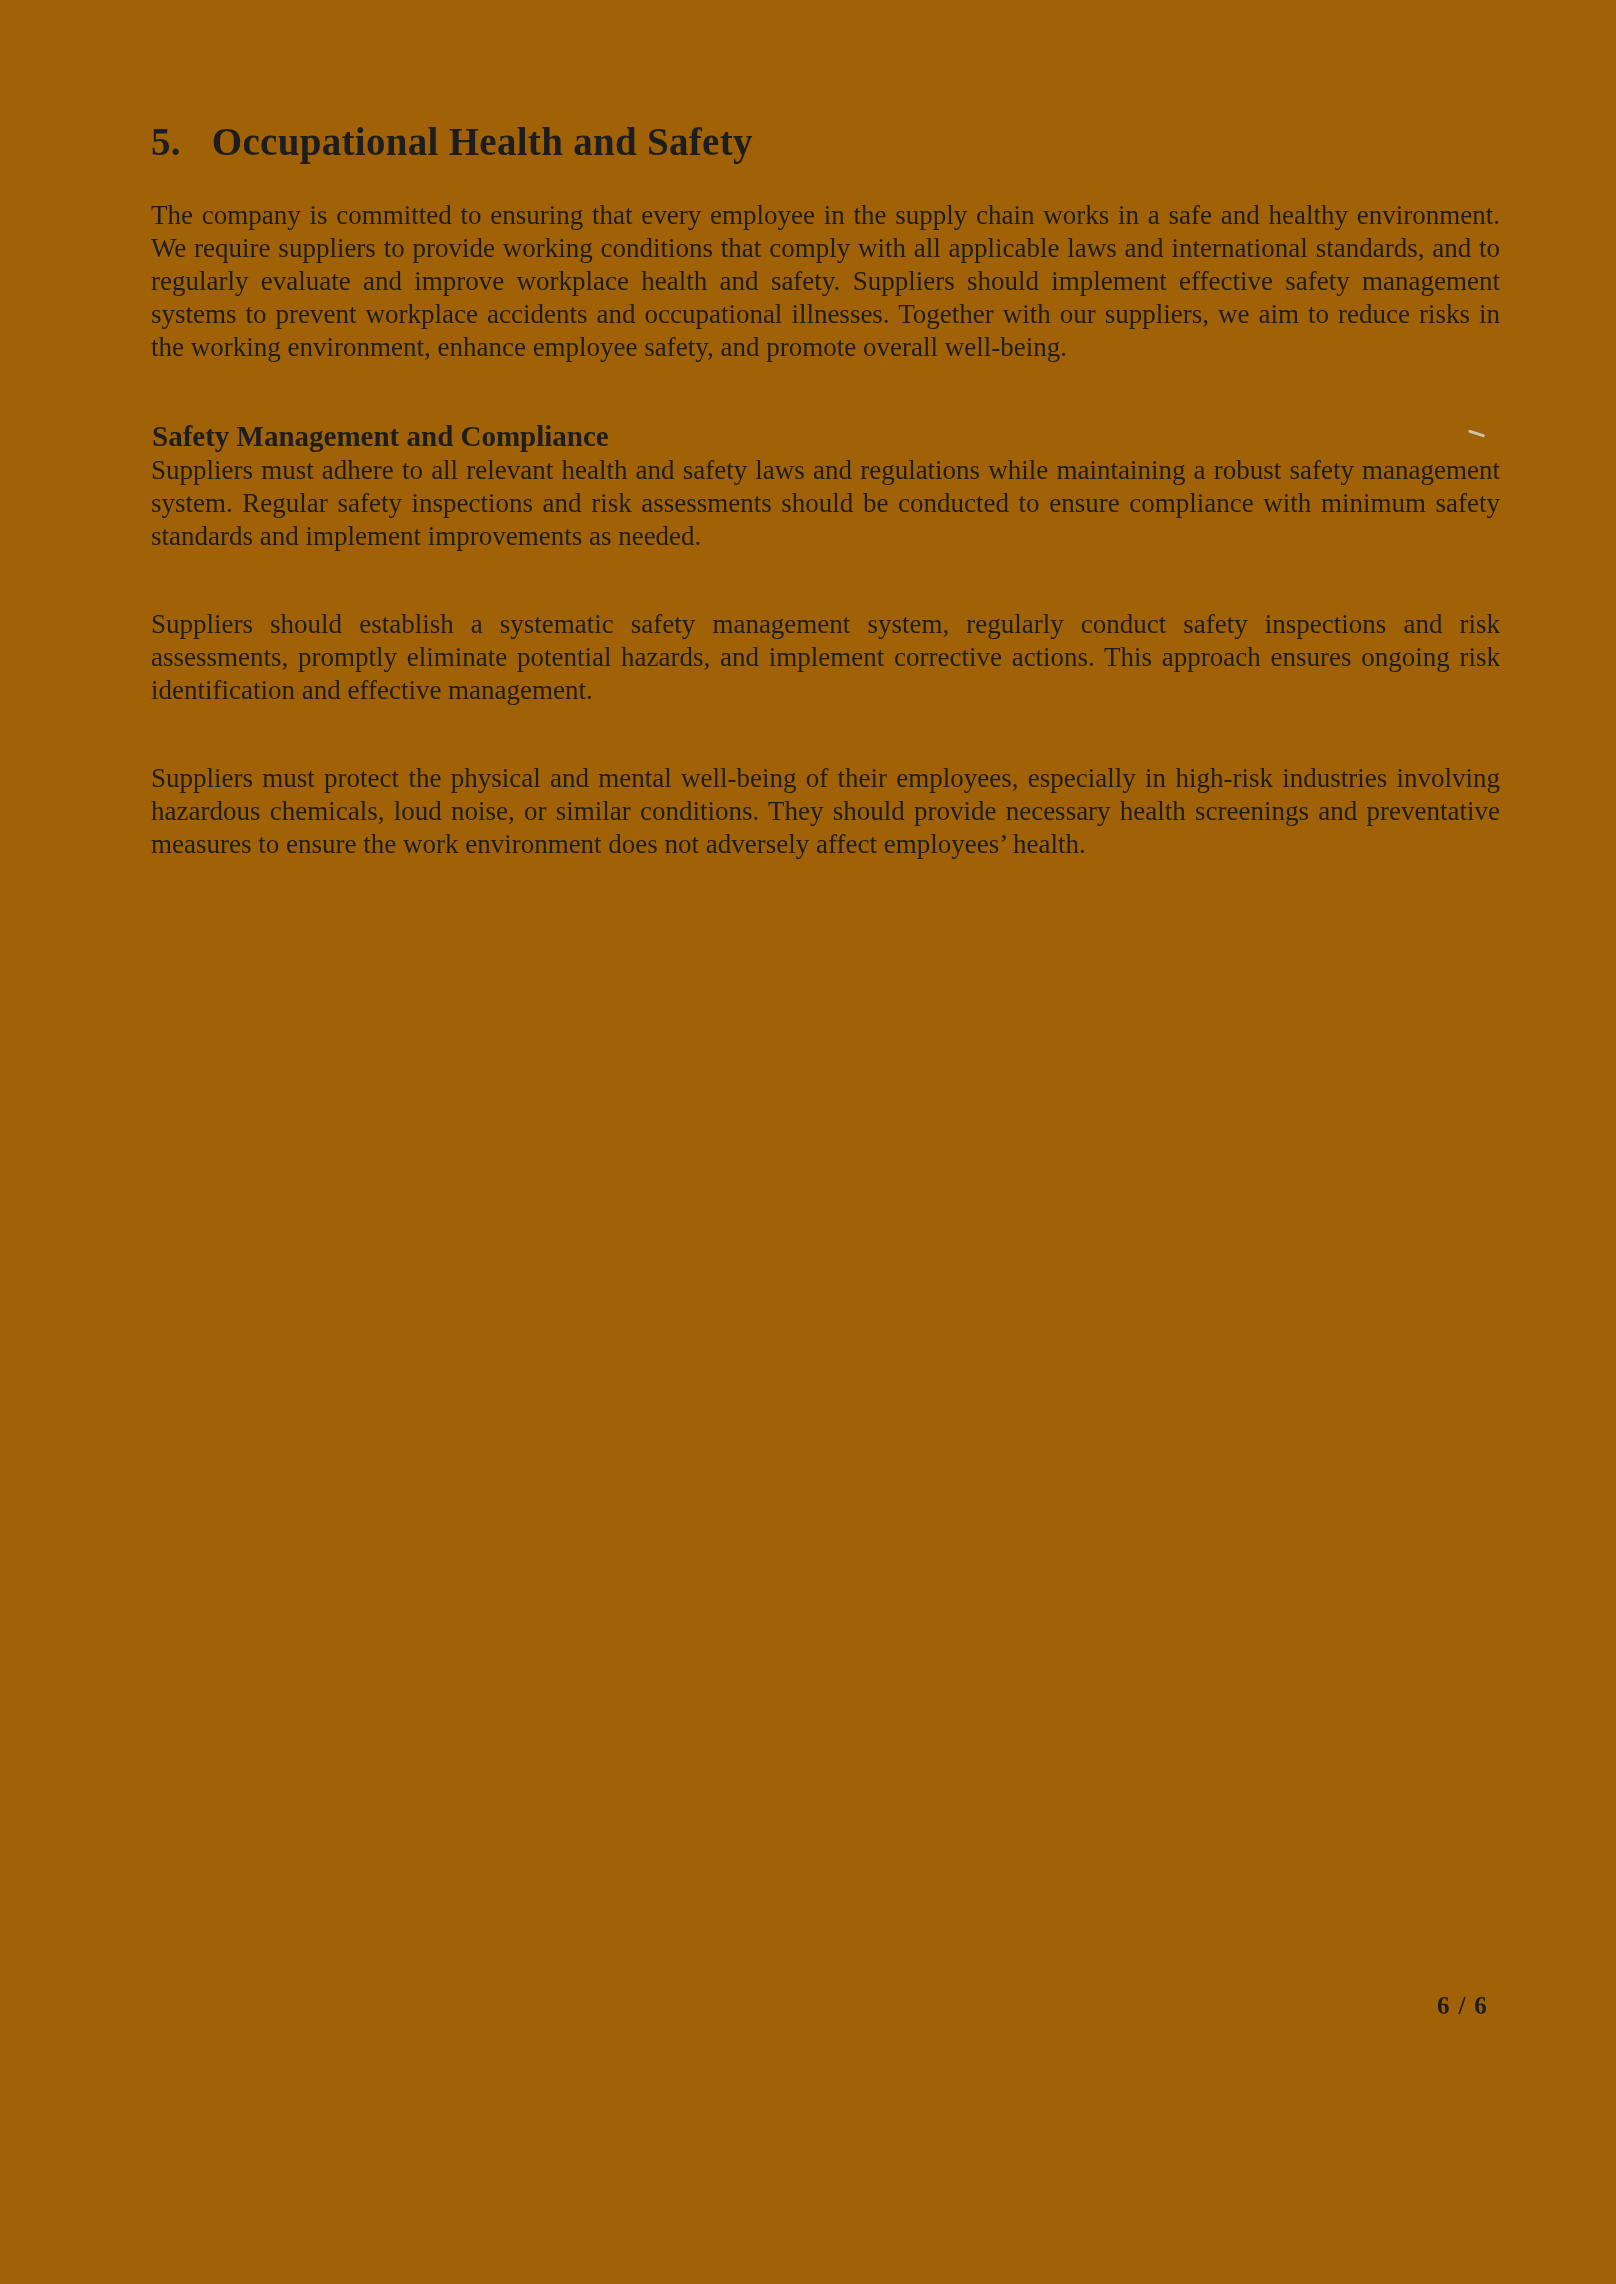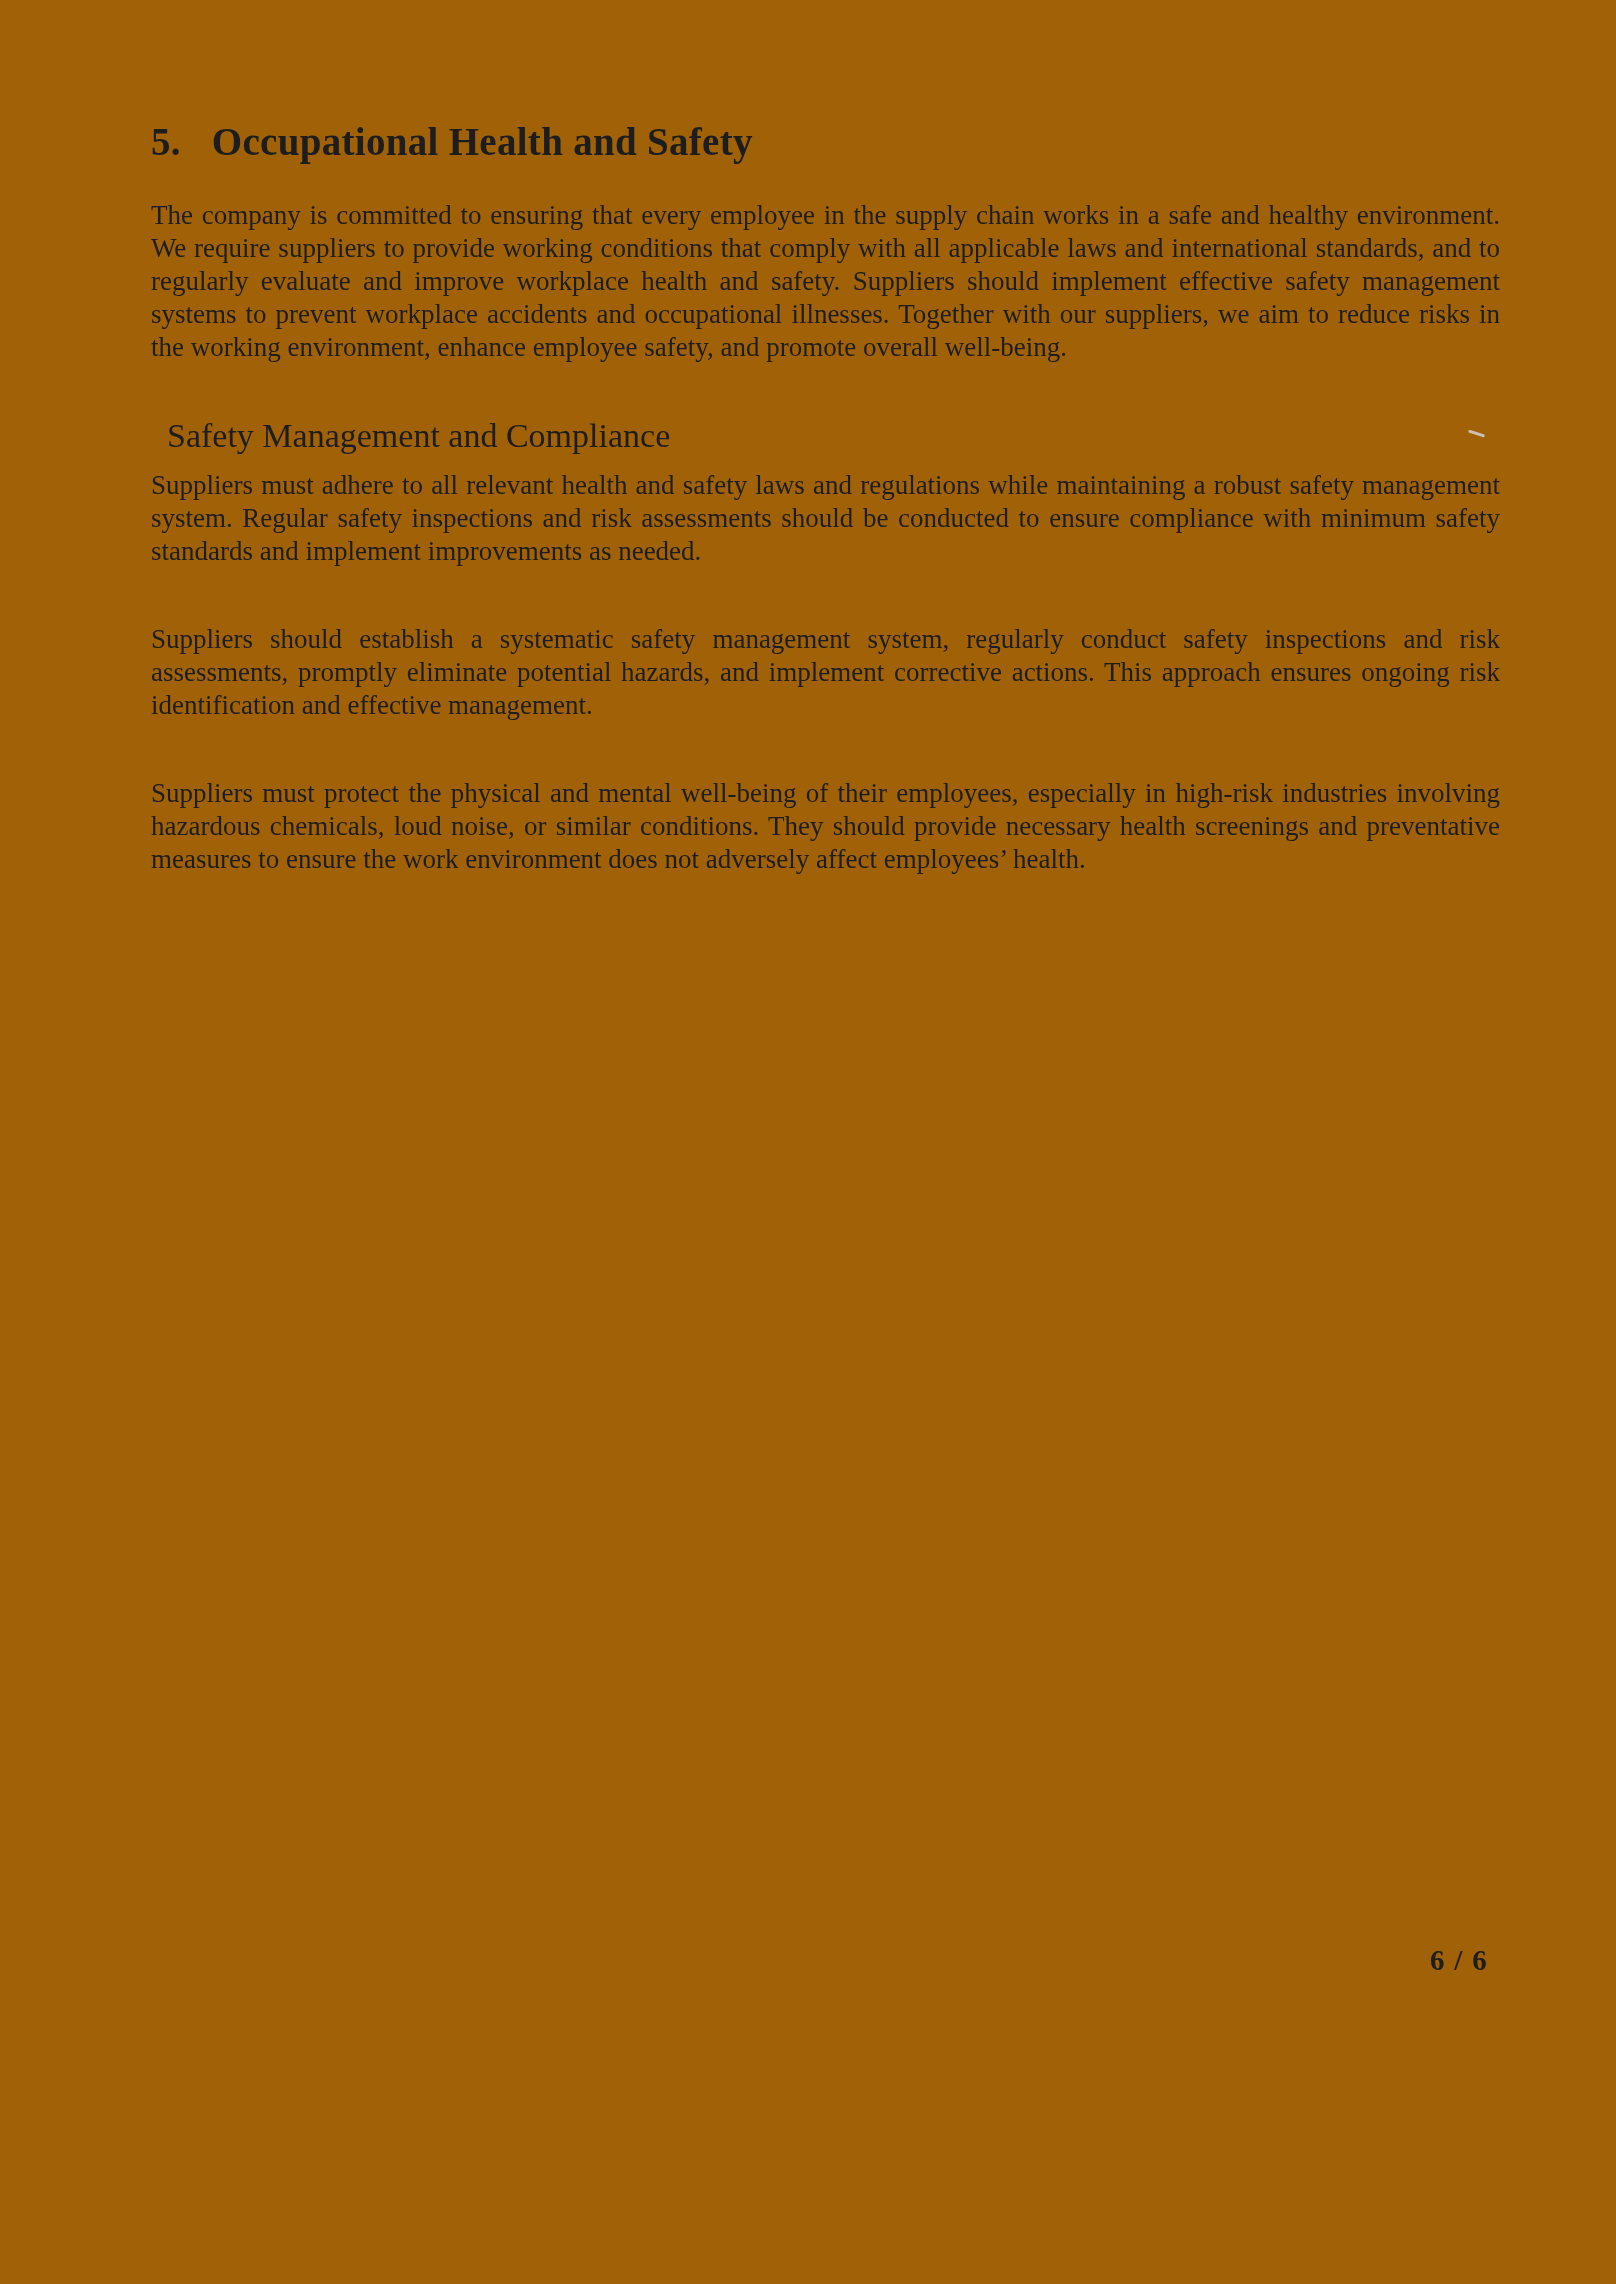--- a/index.html
+++ b/index.html
@@ -41,30 +41,30 @@
     margin: 0;
     font-size: 27px;
     line-height: 33px;
     text-align: justify;
     text-justify: inter-word;
   }
   .section {
     margin-top: 55px;
   }
   .section-heading {
-    margin: 16px;
-    font-size: 34px;
+    margin: 1px;
+    font-size: 29px;
     line-height: 34px;
-    font-weight: normal;
+    font-weight: bold;
   }
   .page-number {
     position: absolute;
-    top: 1944px;
+    top: 1992px;
     right: 128px;
-    font-size: 29px;
+    font-size: 25px;
     font-weight: bold;
     letter-spacing: 1.3px;
     filter: blur(0.2px);
   }
   .scan-artifact {
     position: absolute;
     left: 1468px;
     top: 432px;
     width: 17px;
     height: 3.3px;

